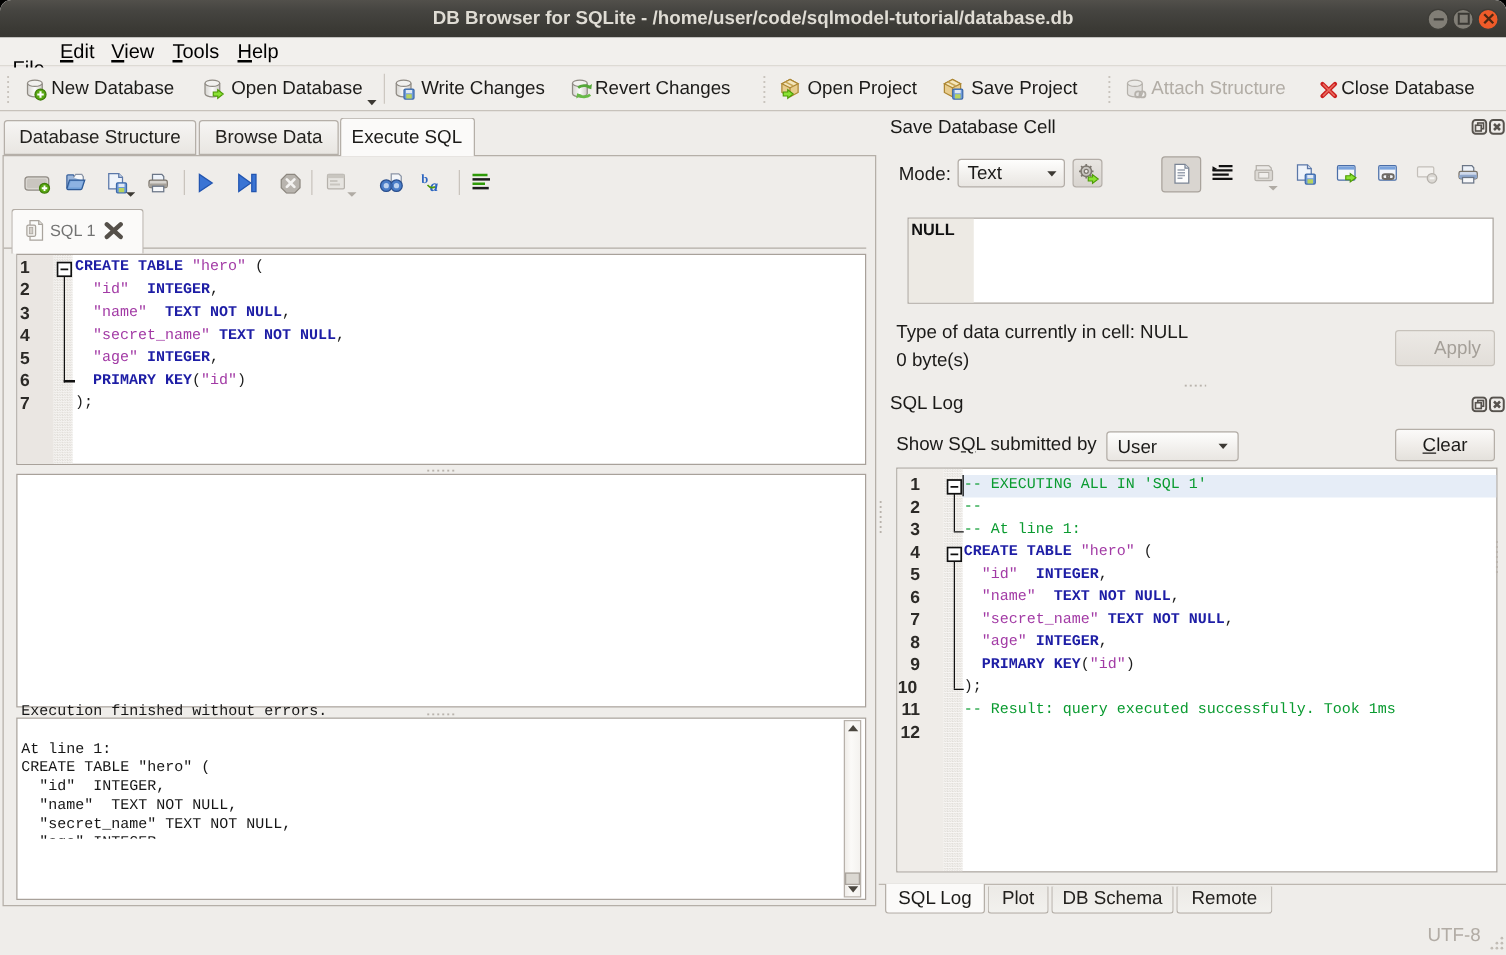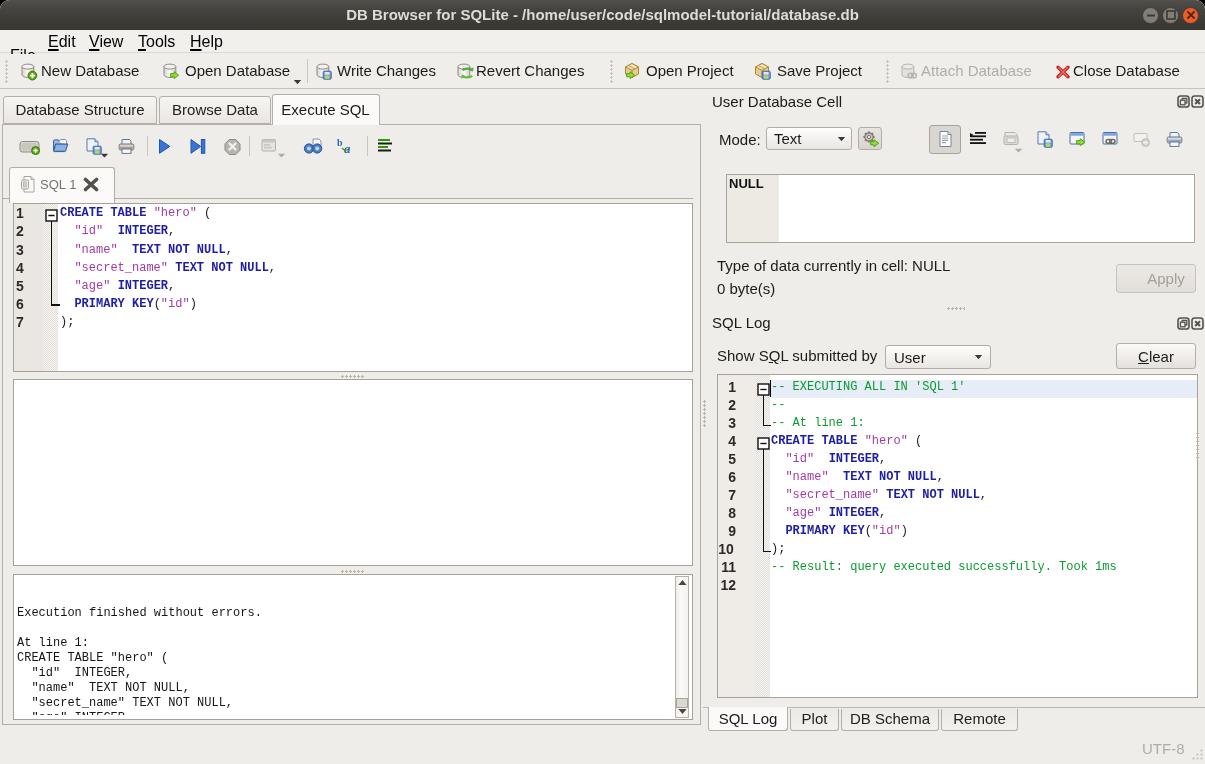--- a/index.html
+++ b/index.html
@@ -75,21 +75,21 @@
   <div class="abs handle" style="left:5px;top:60px;height:24px;"></div>
   <div class="abs tblabel" style="left:41px;">New Database</div>
   <div class="abs tblabel" style="left:185px;">Open Database</div>
   <div class="abs vsep" style="left:307px;top:59px;"></div>
   <div class="abs tblabel" style="left:337px;">Write Changes</div>
   <div class="abs tblabel" style="left:476px;">Revert Changes</div>
   <div class="abs handle" style="left:610px;top:60px;height:24px;"></div>
   <div class="abs tblabel" style="left:646px;">Open Project</div>
   <div class="abs tblabel" style="left:777px;">Save Project</div>
   <div class="abs handle" style="left:886px;top:60px;height:24px;"></div>
-  <div class="abs tblabel tbgray" style="left:921px;">Attach Database</div>
+  <div class="abs tblabel tbgray" style="left:921px;">Attach Structure</div>
   <div class="abs tblabel" style="left:1073px;">Close Database</div>
 
   <div id="icons">
       <div class="abs" style="left:19px;top:62px;width:19px;height:19px;">
         <svg width="19" height="19" viewBox="0 0 19 19">
           <defs>
             <linearGradient id="cg" x1="0" y1="0" x2="1" y2="0">
               <stop offset="0" stop-color="#d6d4d0"></stop>
               <stop offset=".5" stop-color="#fbfbfa"></stop>
               <stop offset="1" stop-color="#cfccc7"></stop>
@@ -512,33 +512,33 @@
       <div class="abs ln" style="left:16px;top:313.88px;">7</div>
       <div class="abs mono" style="left:60px;top:314.88px;color:#1c1c1c;">);</div>
     </div>
 
   <div class="abs dotsh" style="left:341px;top:375px;"></div>
 
   <div class="abs ebox" style="top:379px;height:187px;"></div>
   <div class="abs dotsh" style="left:341px;top:569.5px;"></div>
 
   <div class="abs ebox" style="top:574px;height:146px;"></div>
-  <div class="abs" id="ed3" style="left:14px;top:599px;width:659px;height:116px;overflow:hidden;">
+  <div class="abs" id="ed3" style="left:14px;top:555px;width:659px;height:116px;overflow:hidden;">
       <div class="abs mono" style="left:3px;top:6.899999999999977px;color:#161616;">Execution finished without errors.</div>
       <div class="abs mono" style="left:3px;top:36.99999999999998px;color:#161616;">At line 1:</div>
       <div class="abs mono" style="left:3px;top:52.04999999999998px;color:#161616;">CREATE TABLE "hero" (</div>
       <div class="abs mono" style="left:3px;top:67.09999999999998px;color:#161616;">  "id"  INTEGER,</div>
       <div class="abs mono" style="left:3px;top:82.14999999999998px;color:#161616;">  "name"  TEXT NOT NULL,</div>
       <div class="abs mono" style="left:3px;top:97.19999999999999px;color:#161616;">  "secret_name" TEXT NOT NULL,</div>
       <div class="abs mono" style="left:3px;top:112.24999999999999px;color:#161616;">  "age" INTEGER,</div>
       <div class="abs mono" style="left:3px;top:127.29999999999998px;color:#161616;">  PRIMARY KEY("id")</div>
       <div class="abs mono" style="left:3px;top:142.35px;color:#161616;">);</div>
     </div>
 
-  <div class="abs docktitle" style="left:712px;top:93px;">User Database Cell</div>
+  <div class="abs docktitle" style="left:712px;top:93px;">Save Database Cell</div>
   <div class="abs docktitle" style="left:712px;top:314px;">SQL Log</div>
   <div class="abs" style="left:719px;top:131px;font-size:15px;color:#1c1b19;">Mode:</div>
   <div class="abs combo" style="left:766px;top:127px;width:86px;height:23px;padding:2px 0 0 7px;">Text</div>
   <div class="abs" style="left:726px;top:174px;width:469px;height:69px;background:#fff;border:1px solid #aaa49d;"></div>
   <div class="abs" style="left:727px;top:175px;width:52px;height:67px;background:#edeae4;"></div>
   <div class="abs" style="left:729px;top:176px;font-size:13px;font-weight:bold;color:#111;">NULL</div>
   <div class="abs" style="left:717px;top:257px;font-size:15px;color:#1c1b19;">Type of data currently in cell: NULL</div>
   <div class="abs" style="left:717px;top:280px;font-size:15px;color:#1c1b19;text-align:right;">0 byte(s)</div>
   <div class="abs btndis" style="left:1116px;top:264px;width:80px;height:29px;padding-top:5px;">Apply</div>
   <div class="abs dotsh" style="left:947px;top:306.5px;width:18px;"></div>

